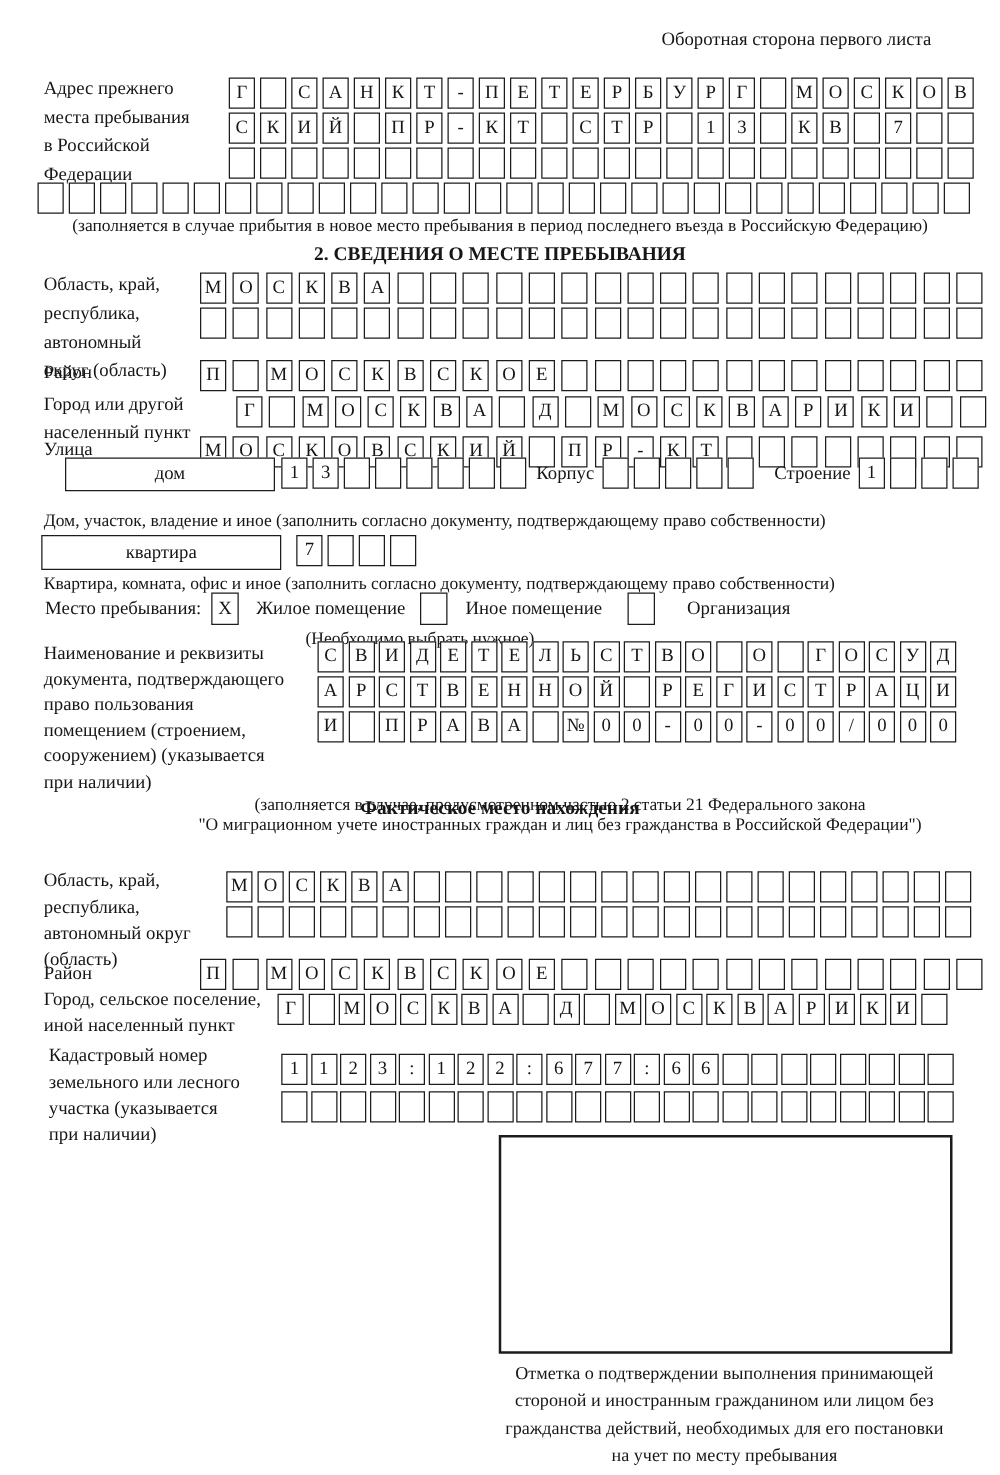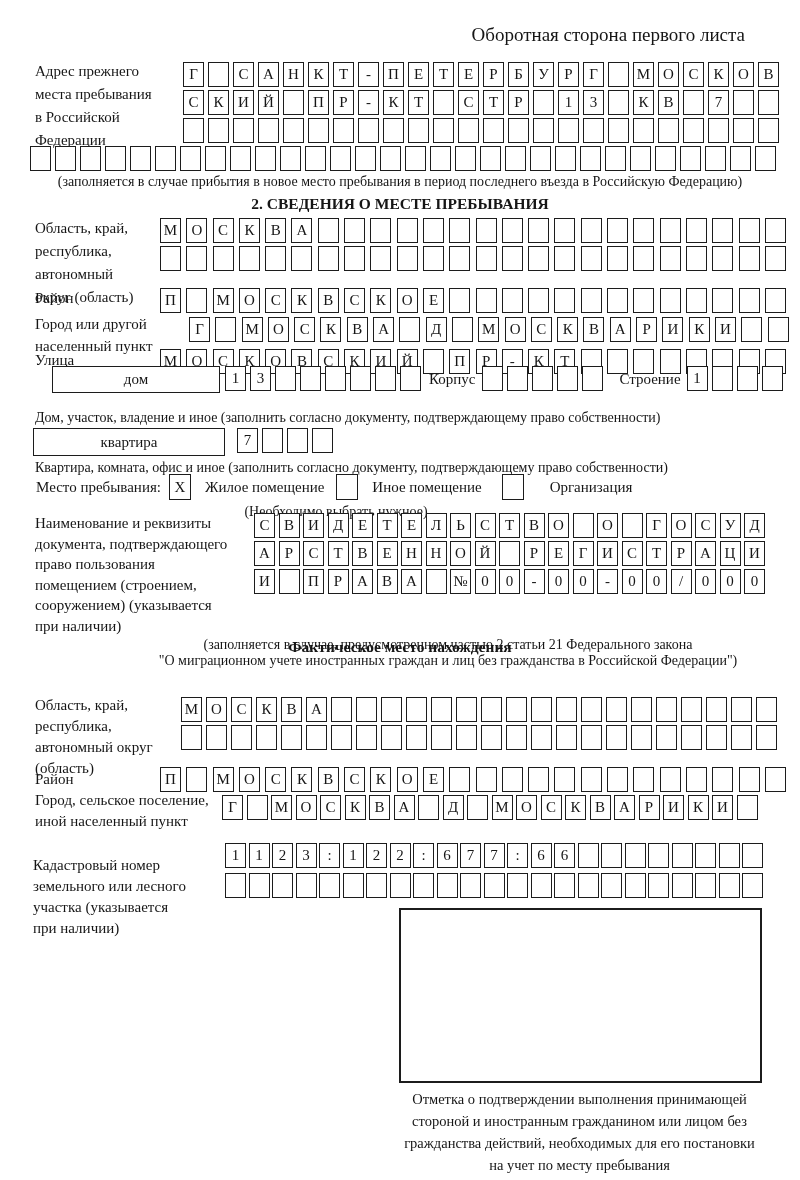--- a/index.html
+++ b/index.html
@@ -26,21 +26,21 @@
         align-items:center;justify-content:center;font-size:15px;background:#fff;}
   .inline-label{font-size:15px;line-height:27px;}
   .opt{font-size:15px;line-height:26px;}
   .stamp-box{box-sizing:border-box;border:2px solid #1c1c1c;background:#fff;}
 </style>
 </head>
 <body>
 
 <div id="page">
 
-  <div class="abs" style="top:24px;right:55px;font-size:19px;">Оборотная сторона первого листа</div>
+  <div class="abs" style="top:24px;right:55px;font-size:15px;">Оборотная сторона первого листа</div>
 
   <div class="abs lbl ml" style="left:35px;top:60px;">Адрес прежнего
 места пребывания
 в Российской
 Федерации</div>
   <div class="abs cells" style="left:183px;top:62px;">
       <span class="cell">Г</span>
       <span class="cell"></span>
       <span class="cell">С</span>
       <span class="cell">А</span>
@@ -531,21 +531,21 @@
       <span class="cell">К</span>
       <span class="cell">В</span>
       <span class="cell">А</span>
       <span class="cell">Р</span>
       <span class="cell">И</span>
       <span class="cell">К</span>
       <span class="cell">И</span>
       <span class="cell"></span>
     </div>
 
-  <div class="abs lbl21 ml" style="left:33px;top:835px;margin-top:20px;">Кадастровый номер
+  <div class="abs lbl21 ml" style="left:39px;top:835px;">Кадастровый номер
 земельного или лесного
 участка (указывается
 при наличии)</div>
   <div class="abs cells g23" style="left:225px;top:843px;">
       <span class="cell">1</span>
       <span class="cell">1</span>
       <span class="cell">2</span>
       <span class="cell">3</span>
       <span class="cell">:</span>
       <span class="cell">1</span>

